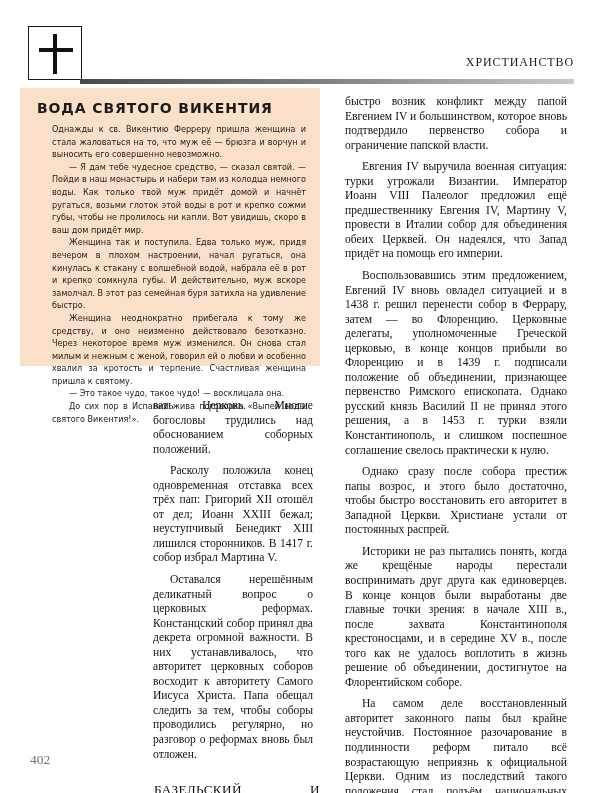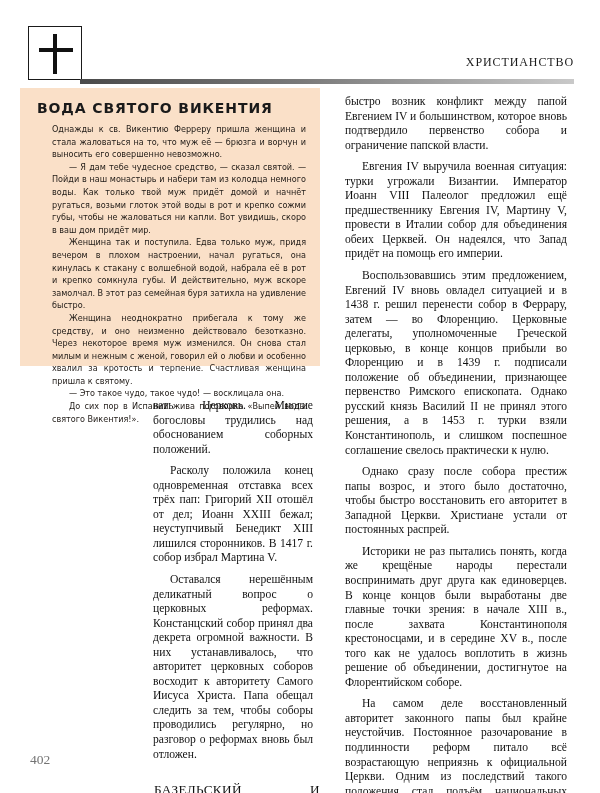--- a/index.html
+++ b/index.html
@@ -168,21 +168,21 @@
       <div class="h"></div>
     </div>
     <div class="header-rule"></div>
     <div class="header-title">ХРИСТИАНСТВО</div>
   </div>
 
   <div class="tint-box">
     <div class="tint-box-inner">
       <div class="tint-title">ВОДА СВЯТОГО ВИКЕНТИЯ</div>
       <p class="tint-p">Однажды к св. Викентию Ферреру пришла женщина и стала жаловаться на то, что муж её — брюзга и ворчун и выносить его совершенно невозможно.</p>
-      <p class="tint-p">— Я дам тебе чудесное средство, — сказал святой. — Пойди в наш монастырь и набери там из колодца немного воды. Как только твой муж придёт домой и начнёт ругаться, возьми глоток этой воды в рот и крепко сожми губы, чтобы не жаловаться ни капли. Вот увидишь, скоро в ваш дом придёт мир.</p>
+      <p class="tint-p">— Я дам тебе чудесное средство, — сказал святой. — Пойди в наш монастырь и набери там из колодца немного воды. Как только твой муж придёт домой и начнёт ругаться, возьми глоток этой воды в рот и крепко сожми губы, чтобы не пролилось ни капли. Вот увидишь, скоро в ваш дом придёт мир.</p>
       <p class="tint-p">Женщина так и поступила. Едва только муж, придя вечером в плохом настроении, начал ругаться, она кинулась к стакану с волшебной водой, набрала её в рот и крепко сомкнула губы. И действительно, муж вскоре замолчал. В этот раз семейная буря затихла на удивление быстро.</p>
       <p class="tint-p">Женщина неоднократно прибегала к тому же средству, и оно неизменно действовало безотказно. Через некоторое время муж изменился. Он снова стал милым и нежным с женой, говорил ей о любви и особенно хвалил за кротость и терпение. Счастливая женщина пришла к святому.</p>
       <p class="tint-p">— Это такое чудо, такое чудо! — восклицала она.</p>
       <p class="tint-p">До сих пор в Испании жива поговорка «Выпей воды святого Викентия!».</p>
     </div>
   </div>
 
   <div class="col col-left">
     <p class="noindent">вать Церковь. Многие богословы трудились над обоснованием соборных положений.</p>
     <p>Расколу положила конец одновременная отставка всех трёх пап: Григорий XII отошёл от дел; Иоанн XXIII бежал; неуступчивый Бенедикт XIII лишился сторонников. В 1417 г. собор избрал Мартина V.</p>

